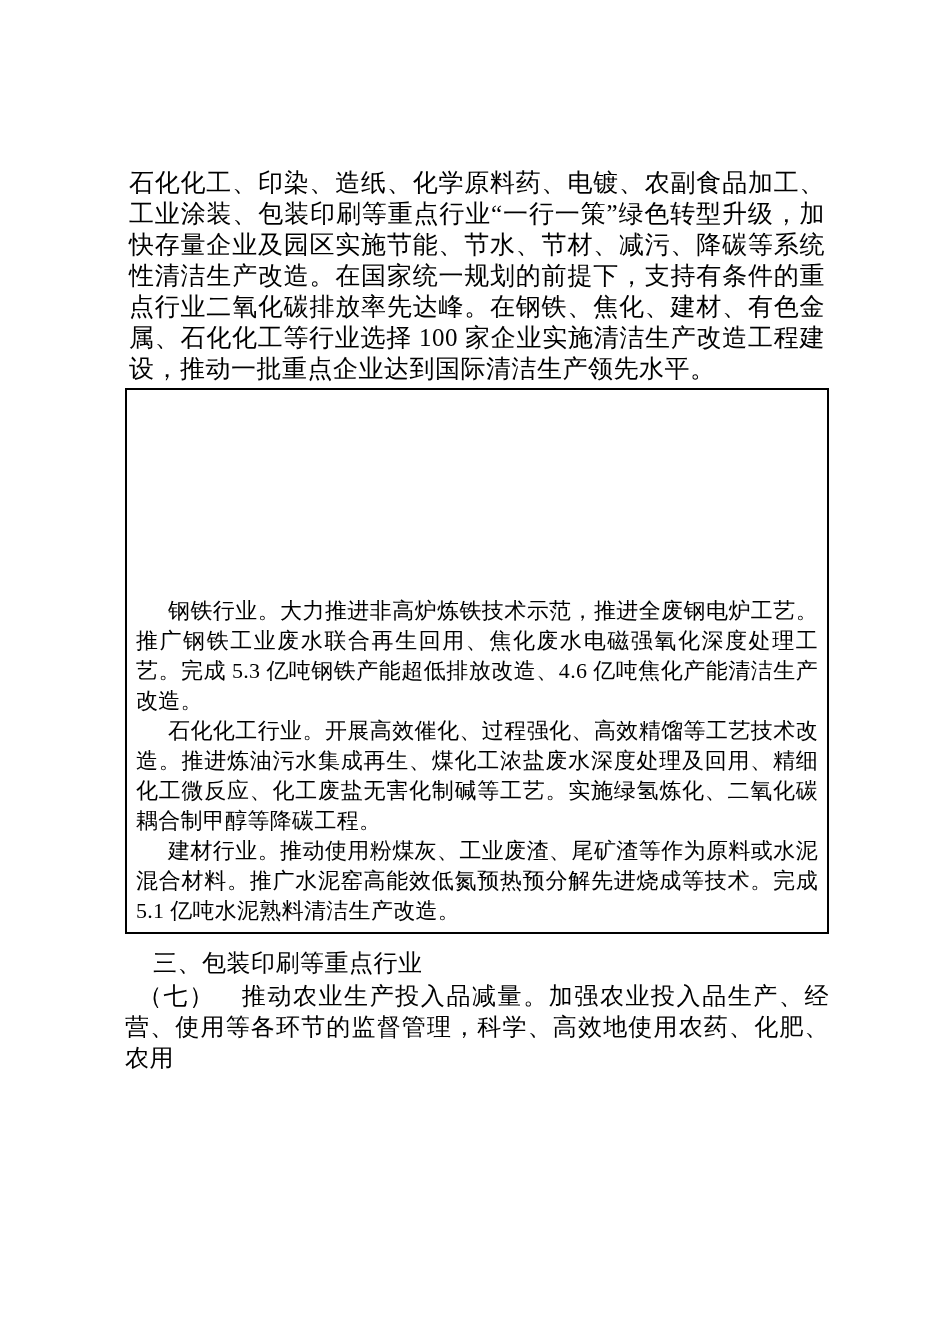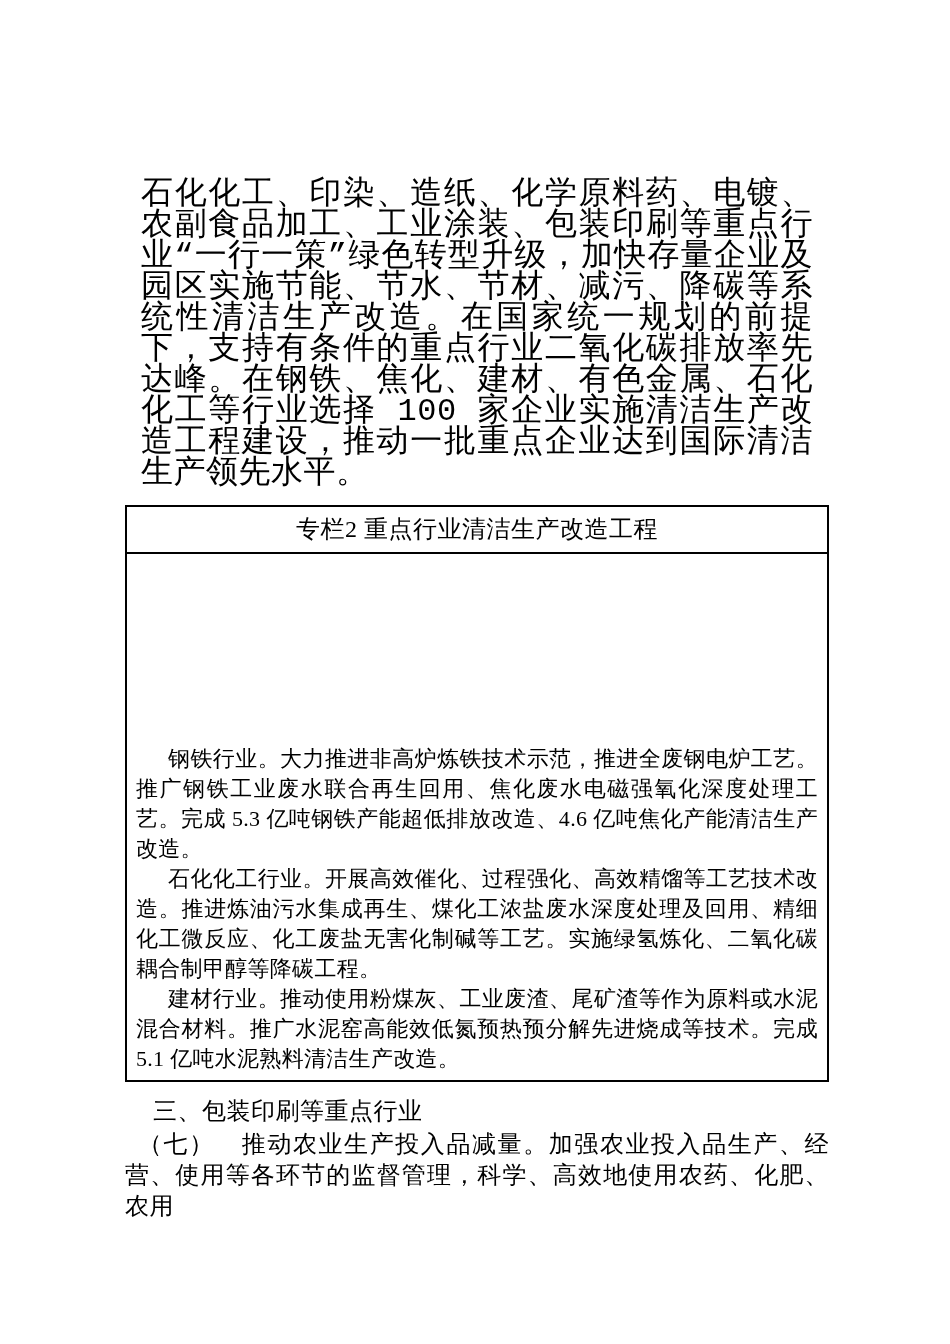--- a/index.html
+++ b/index.html
@@ -15,41 +15,40 @@
     font-family: "Liberation Serif", "DejaVu Serif", serif;
     overflow: hidden;
   }
   .content {
     position: absolute;
     left: 125px;
     top: 163px;
     width: 704px;
   }
   .body-text {
-    font-size: 32px;
+    font-size: 25px;
     line-height: 31px;
     text-align: justify;
-    margin: 16px;
+    margin: 4px;
     letter-spacing: 0.5px;
-    font-family: Liberation Mono, monospace;
   }
   .highlight-box {
     border: 2px solid #000000;
     margin-top: 3px;
   }
   .box-title {
     font-size: 24px;
     line-height: 28px;
     text-align: center;
     border-bottom: 2px solid #000000;
     padding: 8px 0 9px 0;
     letter-spacing: 0.5px;
   }
   .box-body {
-    padding: 4px 9px 6px 9px;
+    padding: 20px 9px 6px 9px;
   }
   .box-spacer {
     height: 186px;
   }
   .box-para {
     font-size: 22px;
     line-height: 30px;
     text-align: justify;
     text-indent: 32px;
     margin: 0;
@@ -77,21 +76,20 @@
 </style>
 </head>
 <body>
 
 <div class="page">
   <div class="content">
 
     <p class="body-text">石化化工、印染、造纸、化学原料药、电镀、农副食品加工、工业涂装、包装印刷等重点行业“一行一策”绿色转型升级，加快存量企业及园区实施节能、节水、节材、减污、降碳等系统性清洁生产改造。在国家统一规划的前提下，支持有条件的重点行业二氧化碳排放率先达峰。在钢铁、焦化、建材、有色金属、石化化工等行业选择 100 家企业实施清洁生产改造工程建设，推动一批重点企业达到国际清洁生产领先水平。</p>
 
     <div class="highlight-box">
-      <div class="box-title">专栏2 重点行业清洁生产改造工程</div>
       <div class="box-body">
         <div class="box-spacer"></div>
         <p class="box-para">钢铁行业。大力推进非高炉炼铁技术示范，推进全废钢电炉工艺。推广钢铁工业废水联合再生回用、焦化废水电磁强氧化深度处理工艺。完成 5.3 亿吨钢铁产能超低排放改造、4.6 亿吨焦化产能清洁生产改造。</p>
         <p class="box-para">石化化工行业。开展高效催化、过程强化、高效精馏等工艺技术改造。推进炼油污水集成再生、煤化工浓盐废水深度处理及回用、精细化工微反应、化工废盐无害化制碱等工艺。实施绿氢炼化、二氧化碳耦合制甲醇等降碳工程。</p>
         <p class="box-para">建材行业。推动使用粉煤灰、工业废渣、尾矿渣等作为原料或水泥混合材料。推广水泥窑高能效低氮预热预分解先进烧成等技术。完成 5.1 亿吨水泥熟料清洁生产改造。</p>
       </div>
     </div>
 
     <p class="section-heading">三、包装印刷等重点行业</p>
 

